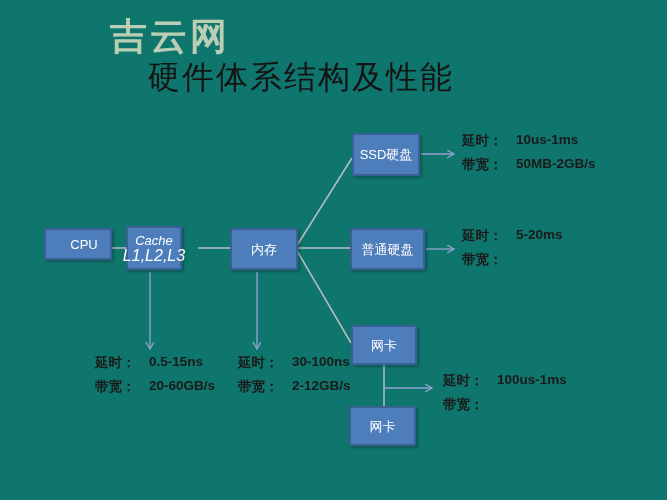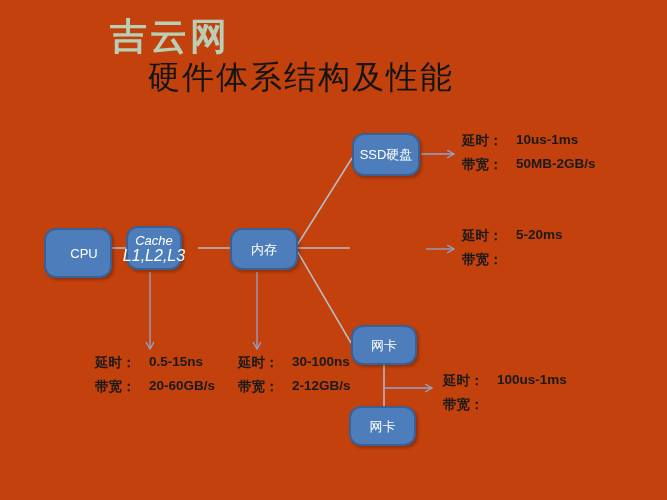--- a/index.html
+++ b/index.html
@@ -1,19 +1,19 @@
 <!DOCTYPE html>
 <html><head>
 <meta charset="utf-8">
 <style>
   html,body{margin:0;padding:0;}
   #stage{
     position:relative;
     width:667px;height:500px;
-    background:#c2410c;
+    background:#0f766e;
     overflow:hidden;
     font-family:"Liberation Sans","DejaVu Sans",sans-serif;
   }
   .watermark{
     position:absolute;left:110px;top:12px;
     font-size:37px;font-weight:bold;letter-spacing:3px;
     color:#b9ceb4;
   }
   .title{
     position:absolute;left:148px;top:56px;
@@ -24,24 +24,24 @@
   .node{
     position:absolute;
     background:#4d7ebb;
     border:2px solid #3a6095;
     box-shadow:2px 2px 3px rgba(0,0,0,0.25);
     color:#fff;
     display:flex;flex-direction:column;
     align-items:center;justify-content:center;
     font-size:13px;line-height:15px;
     box-sizing:border-box;
-    border-radius:12px;
+    border-radius:1px;
   }
   .node .sub{font-size:16px;}
-  #n-cpu   {left:44px; top:228px; width:68px; height:50px;padding-left:12px;}
+  #n-cpu   {left:44px; top:228px; width:68px; height:32px;padding-left:12px;}
   #n-cache {left:126px;top:226px; width:56px; height:44px;font-style:italic;}
   #n-mem   {left:230px;top:228px; width:68px; height:42px;}
   #n-ssd   {left:352px;top:133px; width:68px; height:43px;}
   #n-hdd   {left:350px;top:228px; width:75px; height:42px;}
   #n-nic1  {left:351px;top:325px; width:66px; height:40px;}
   #n-nic2  {left:349px;top:406px; width:67px; height:40px;}
   .metrics{
     position:absolute;
     font-size:13.5px;font-weight:bold;color:#1a1a1a;
   }
@@ -96,20 +96,23 @@
   </div>
 
   <div class="node" id="n-mem">
     <span>内存</span>
   </div>
 
   <div class="node" id="n-ssd">
     <span>SSD硬盘</span>
   </div>
 
+  <div class="node" id="n-hdd">
+    <span>普通硬盘</span>
+  </div>
 
   <div class="node" id="n-nic1">
     <span>网卡</span>
   </div>
 
   <div class="node" id="n-nic2">
     <span>网卡</span>
   </div>
 
   <div class="metrics" id="m-cache">

